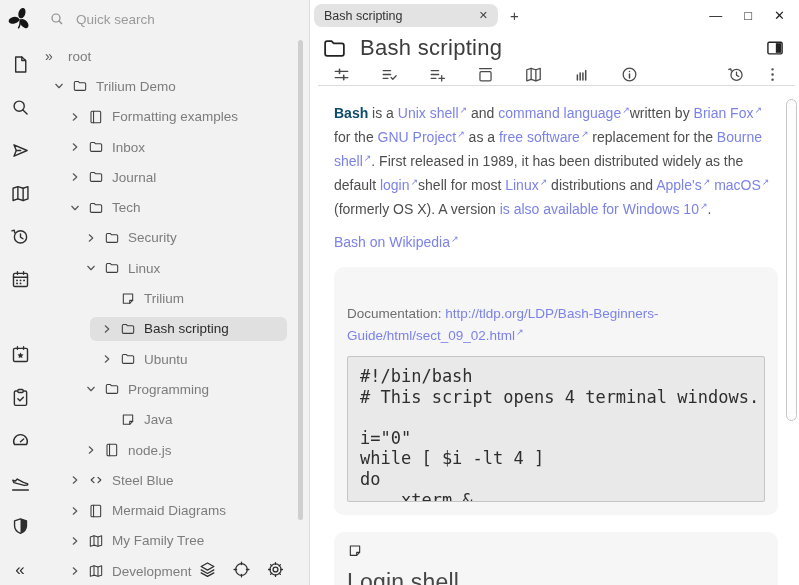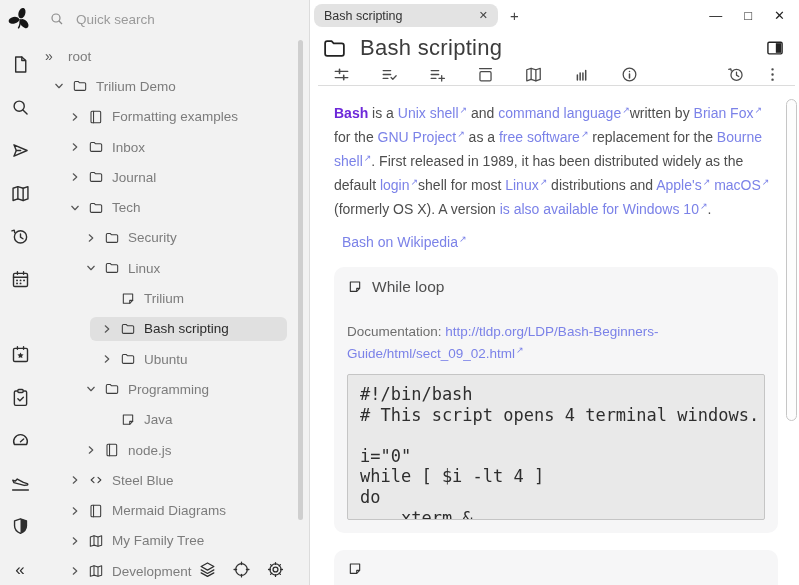--- a/index.html
+++ b/index.html
@@ -50,24 +50,24 @@
   .split-btn { margin-left:auto; width:20px; height:20px; color:#222; cursor:pointer; }
 
   .ribbon { height:31px; display:flex; align-items:center; padding:0 12px 0 14px; border-bottom:1px solid #dcdcdc; margin:0 4px 0 8px; }
   .rbtn { width:20px; height:20px; margin-right:28px; color:#4a4a4a; cursor:pointer; }
   .rbtn svg { width:19px; height:19px; }
   .ribbon-right { margin-left:auto; display:flex; align-items:center; gap:16px; }
   .ribbon-right .rbtn { margin-right:0; }
 
   .content { position:relative; padding:14px 24px 0 24px; width:478px; }
   .para { font-size:14px; line-height:21px; color:#4e4e4e; width:444px; }
-  .para b { color:#6d28d9; }
+  .para b { color:#0c4a6e; }
   a.lnk { color:var(--link); text-decoration:none; cursor:pointer; }
   .ext { font-size:9px; vertical-align:5px; color:var(--link); margin-left:1px; }
-  .wiki { margin-top:14px; font-size:14px;margin-left:8px; }
+  .wiki { margin-top:14px; font-size:14px; }
 
   .card { width:444px; background:#f6f6f7; border-radius:10px; margin-top:17px; padding:11px 13px 13px 13px; }
   .card-head { display:flex; align-items:center; color:#4f4f4f; }
   .card-head svg { width:16px; height:16px; margin-right:9px; color:#333; }
   .card-title { font-size:15.5px; }
   .doc { margin-top:26px; font-size:13.5px; line-height:19px; color:#6e6e6e; width:400px; }
   .code-block { margin-top:11px; background:#e9e9e9; border:1px solid #c5c5c5; border-radius:2px; padding:9px 12px; height:146px; overflow:hidden; }
   .code-block pre { font-family:"DejaVu Sans Mono", monospace; font-size:17px; line-height:20.6px; color:#2e2e2e; white-space:pre; }
   .h-login { font-size:23px; color:#474747; margin-top:10px; letter-spacing:.2px; }
 
@@ -571,27 +571,20 @@
         </div>
     </div>
 
     <div class="content">
       <p class="para" id="p1"><b>Bash</b> is a <a class="lnk">Unix shell</a><span class="ext">↗</span> and <a class="lnk">command language</a><span class="ext">↗</span>written by <a class="lnk">Brian Fox</a><span class="ext">↗</span> for the <a class="lnk">GNU Project</a><span class="ext">↗</span> as a <a class="lnk">free software</a><span class="ext">↗</span> replacement for the <a class="lnk">Bourne shell</a><span class="ext">↗</span>. First released in 1989, it has been distributed widely as the default <a class="lnk">login</a><span class="ext">↗</span>shell for most <a class="lnk">Linux</a><span class="ext">↗</span> distributions and <a class="lnk">Apple's</a><span class="ext">↗</span> <a class="lnk">macOS</a><span class="ext">↗</span> (formerly OS X). A version <a class="lnk">is also available for Windows 10</a><span class="ext">↗</span>.</p>
       <p class="wiki">
         <a class="lnk">Bash on Wikipedia</a><span class="ext">↗</span>
       </p>
 
       <div class="card">
-        <div class="card-head">
-          <svg viewBox="0 0 24 24" fill="none" stroke="currentColor" stroke-width="1.7" stroke-linejoin="round">
-              <path d="M5 4.5h14v9.6l-4.4 4.4H5z"></path>
-              <path d="M14.6 18.5v-4.4H19"></path>
-            </svg>
-          <span class="card-title">While loop</span>
-        </div>
         <div class="doc">
           <span>Documentation: </span><a class="lnk">http://tldp.org/LDP/Bash-Beginners-Guide/html/sect_09_02.html</a><span class="ext">↗</span>
         </div>
         <div class="code-block">
           <pre id="code1">#!/bin/bash
 # This script opens 4 terminal windows.
 
 i="0"
 while [ $i -lt 4 ]
 do

